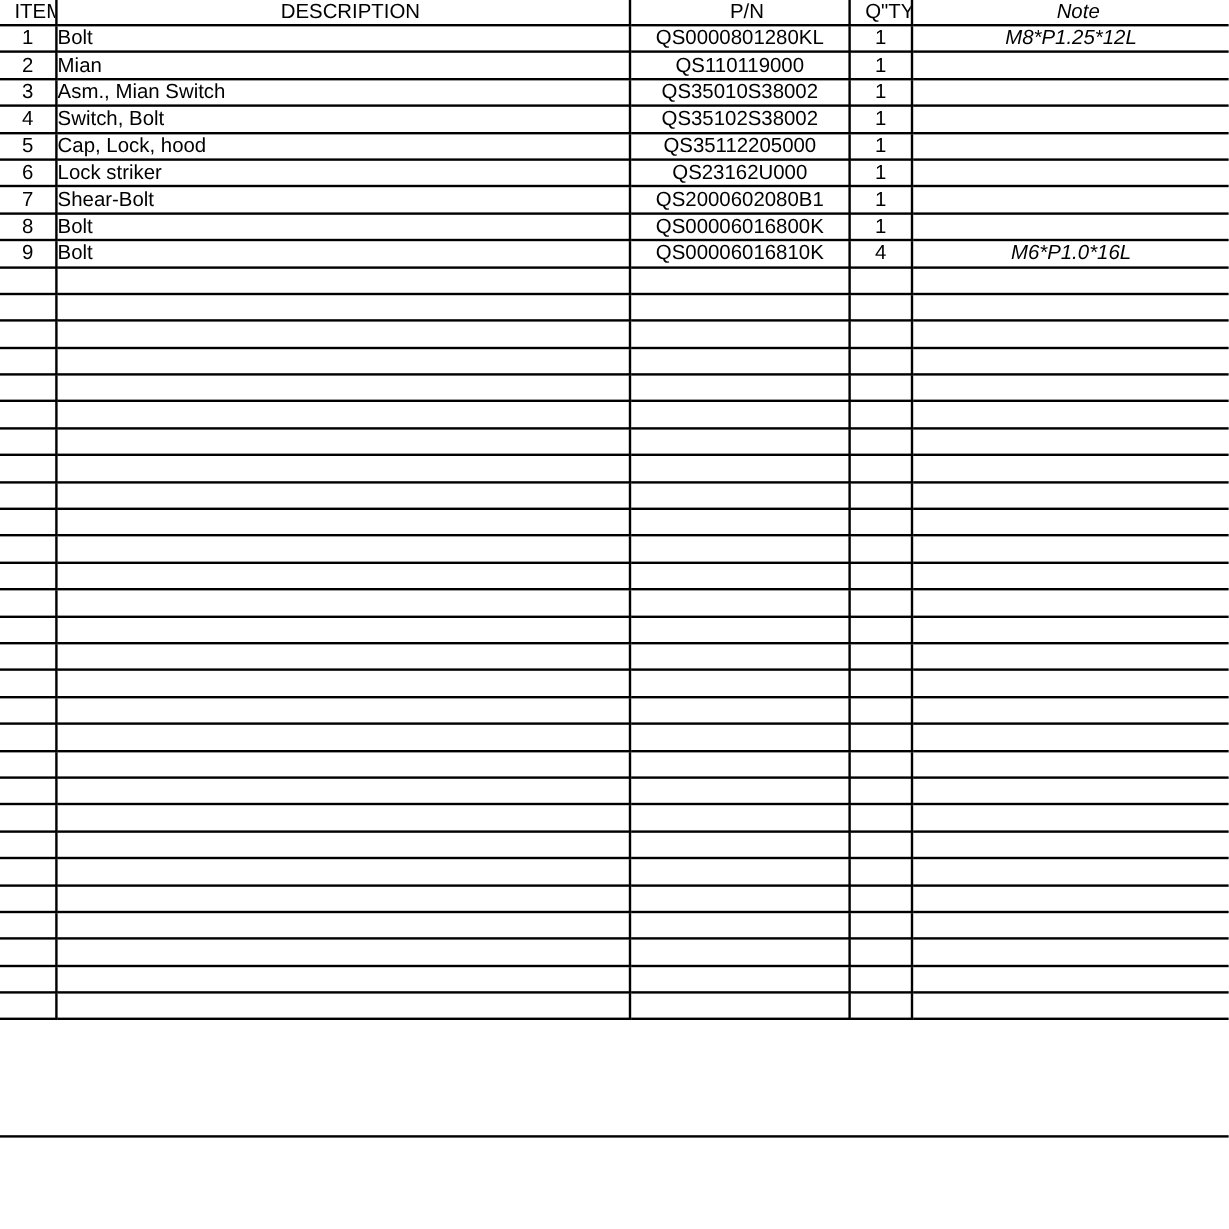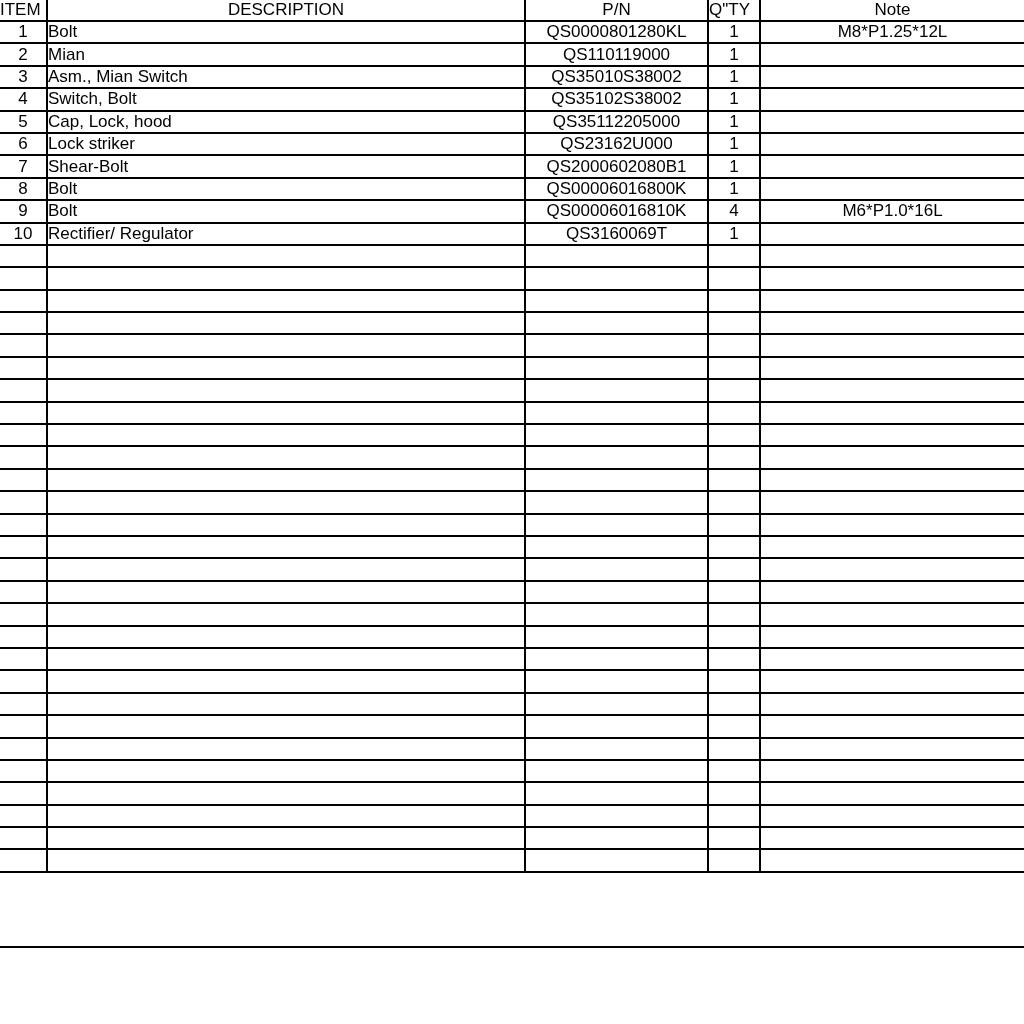--- a/index.html
+++ b/index.html
@@ -32,25 +32,25 @@
     border-bottom: 2px solid #000000;
     border-right: 2px solid #000000;
     padding: 0;
     margin: 0;
     white-space: nowrap;
     overflow: hidden;
     vertical-align: middle;
     font-weight: normal;
     line-height: 20px;
   }
-  table.parts th { height: 17px; }
+  table.parts th { height: 17px; padding-left: 12px; }
   table.parts td { height: 20.4px; }
   
   table.parts th:last-child,
-  table.parts td:last-child { border-right: none; }
+  table.parts td:last-child { border-right: none; font-style: italic; }
   .col-item  { text-align: center; }
   .col-desc  { text-align: left; padding-left: 5px; }
   .col-pn    { text-align: center; padding-left: 5px; }
   .col-qty   { text-align: center; }
   .col-note  { text-align: center; padding-left: 5px; }
   th.col-item { text-align: left; padding-left: 2px; }
   th.col-desc, th.col-pn, th.col-note { text-align: center; padding-left: 4px; }
   th.col-qty { text-align: left; padding-left: 2px; }
   .bottom-rule {
     position: absolute;
@@ -141,27 +141,20 @@
       <td class="col-note"></td>
     </tr>
         <tr>
       <td class="col-item">9</td>
       <td class="col-desc">Bolt</td>
       <td class="col-pn">QS00006016810K</td>
       <td class="col-qty">4</td>
       <td class="col-note">M6*P1.0*16L</td>
     </tr>
         <tr>
-      <td class="col-item">10</td>
-      <td class="col-desc">Rectifier/ Regulator</td>
-      <td class="col-pn">QS3160069T</td>
-      <td class="col-qty">1</td>
-      <td class="col-note"></td>
-    </tr>
-        <tr>
       <td class="col-item"></td>
       <td class="col-desc"></td>
       <td class="col-pn"></td>
       <td class="col-qty"></td>
       <td class="col-note"></td>
     </tr>
         <tr>
       <td class="col-item"></td>
       <td class="col-desc"></td>
       <td class="col-pn"></td>

